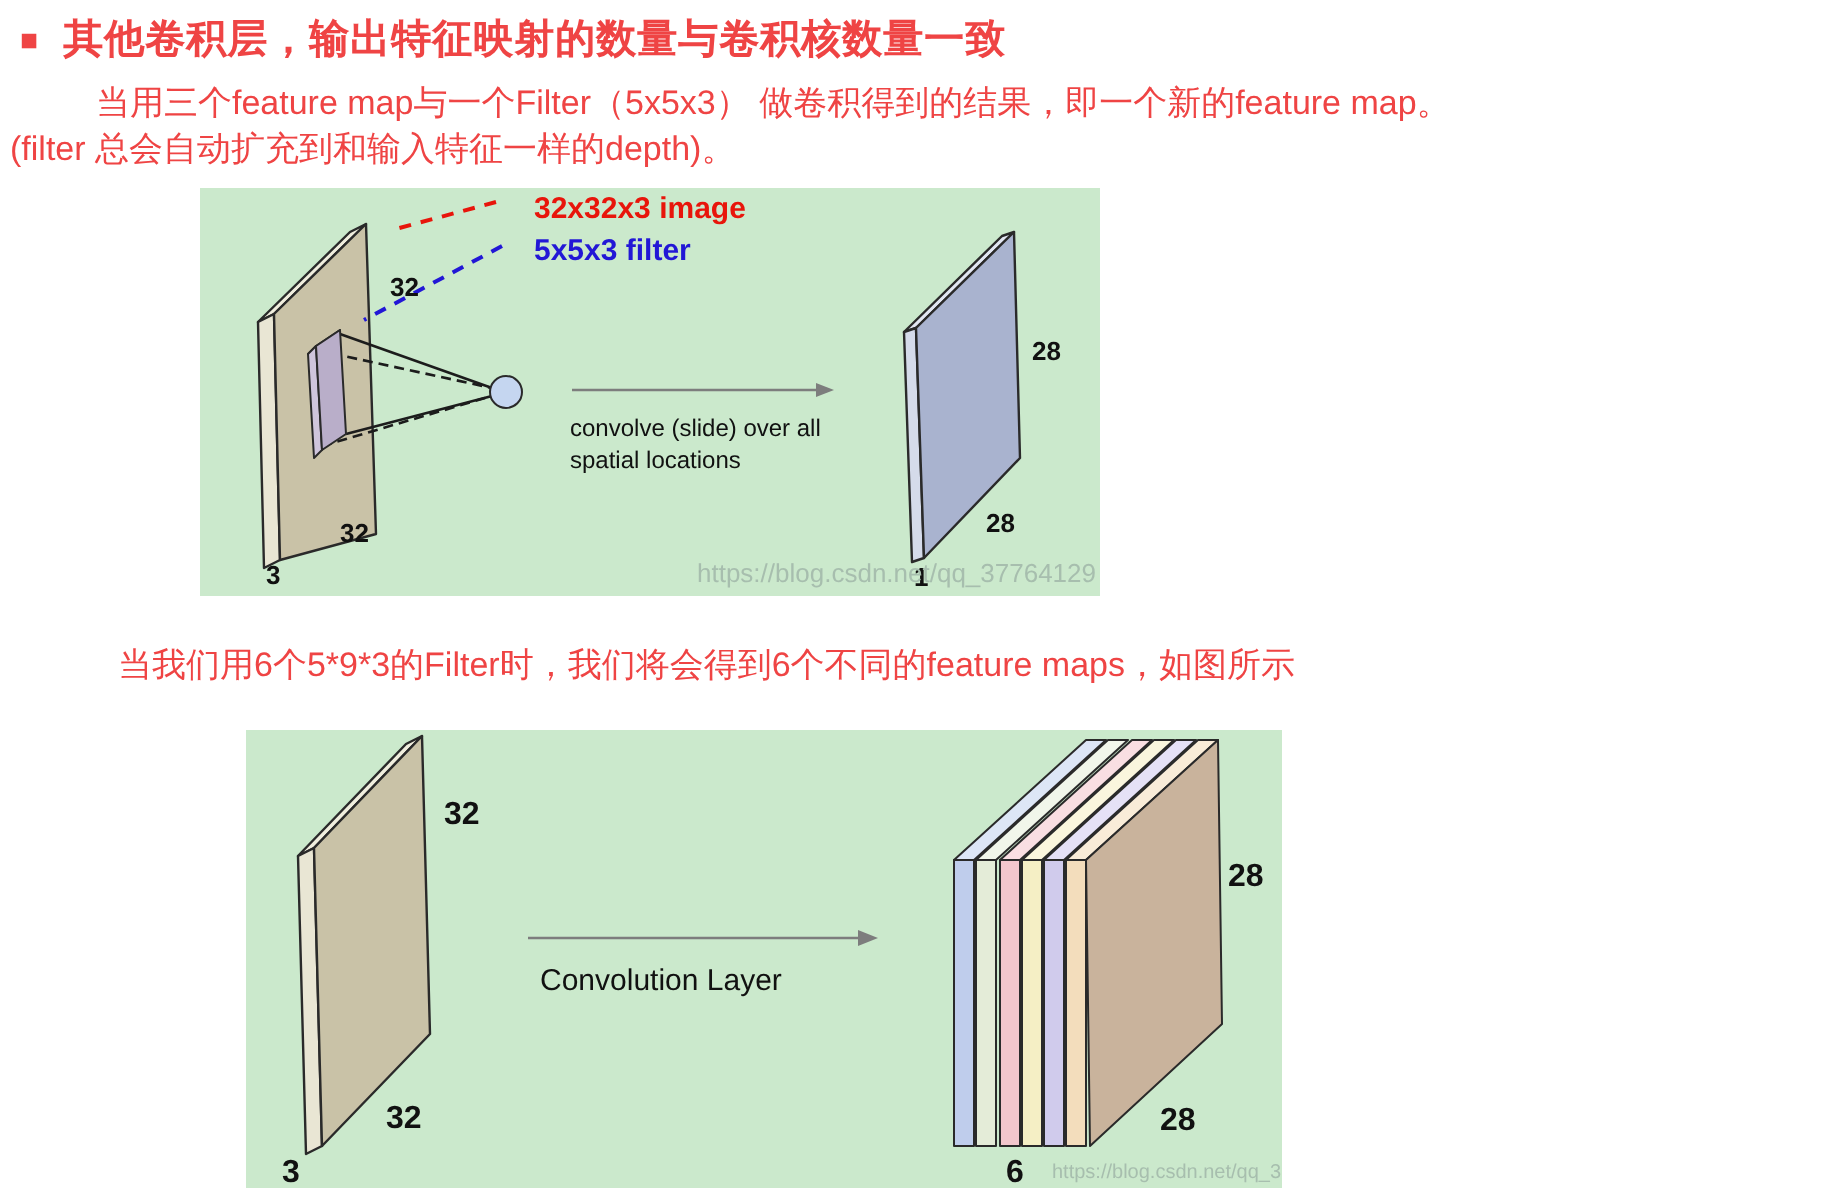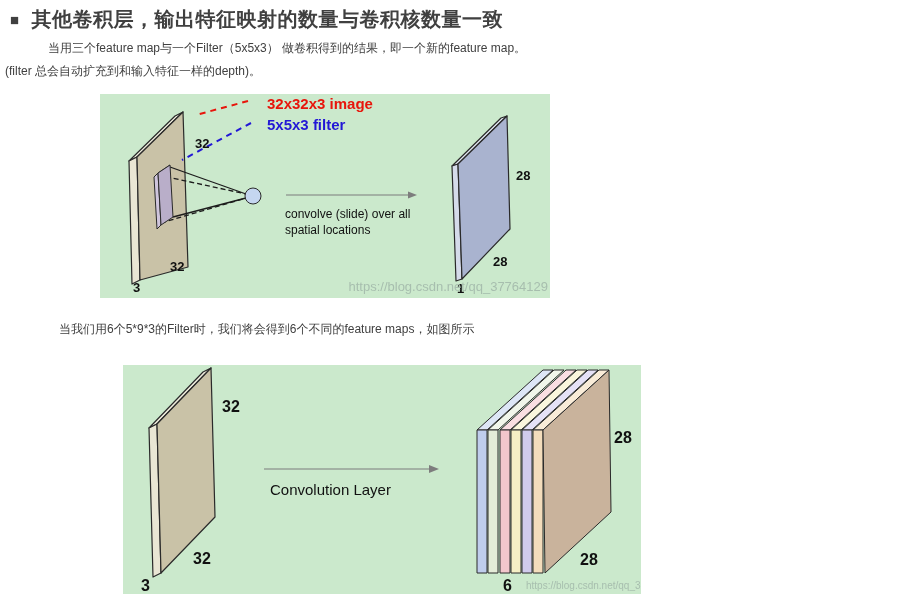--- a/index.html
+++ b/index.html
@@ -1,21 +1,21 @@
 <!DOCTYPE html>
 <html><head>
 <meta charset="utf-8">
 <style>
   html,body { margin:0; padding:0; background:#ffffff; }
   .page { position:relative; width:916px; height:594px; overflow:hidden;
-          font-family:"Liberation Sans","DejaVu Sans",sans-serif; color:#404040;text-decoration:underline; }
+          font-family:"Liberation Sans","DejaVu Sans",sans-serif; color:#ef4444;text-decoration:underline; }
   .title-row { position:absolute; left:10px; top:6px; font-size:20px; font-weight:700;
                letter-spacing:0.5px; white-space:nowrap; }
   .title-bullet { font-size:15px; margin-right:12px; vertical-align:1px; }
-  .body-line { position:absolute; font-size:12px; white-space:nowrap; }
+  .body-line { position:absolute; font-size:17px; white-space:nowrap; }
   .line1 { left:48px; top:40px; }
   .line2 { left:5px;  top:63px;text-align:center; }
   .line3 { left:59px; top:321px; }
   svg { position:absolute; display:block; }
   .fig1 { left:100px; top:94px; }
   .fig2 { left:123px; top:365px; }
   .shape { stroke:#2a2a2a; stroke-width:1.2; stroke-linejoin:round; }
   .thin  { stroke:#2a2a2a; stroke-width:1; stroke-linejoin:round; }
   text { font-family:"Liberation Sans","DejaVu Sans",sans-serif; }
   .num1 { font-size:13px; font-weight:700; fill:#111; }

